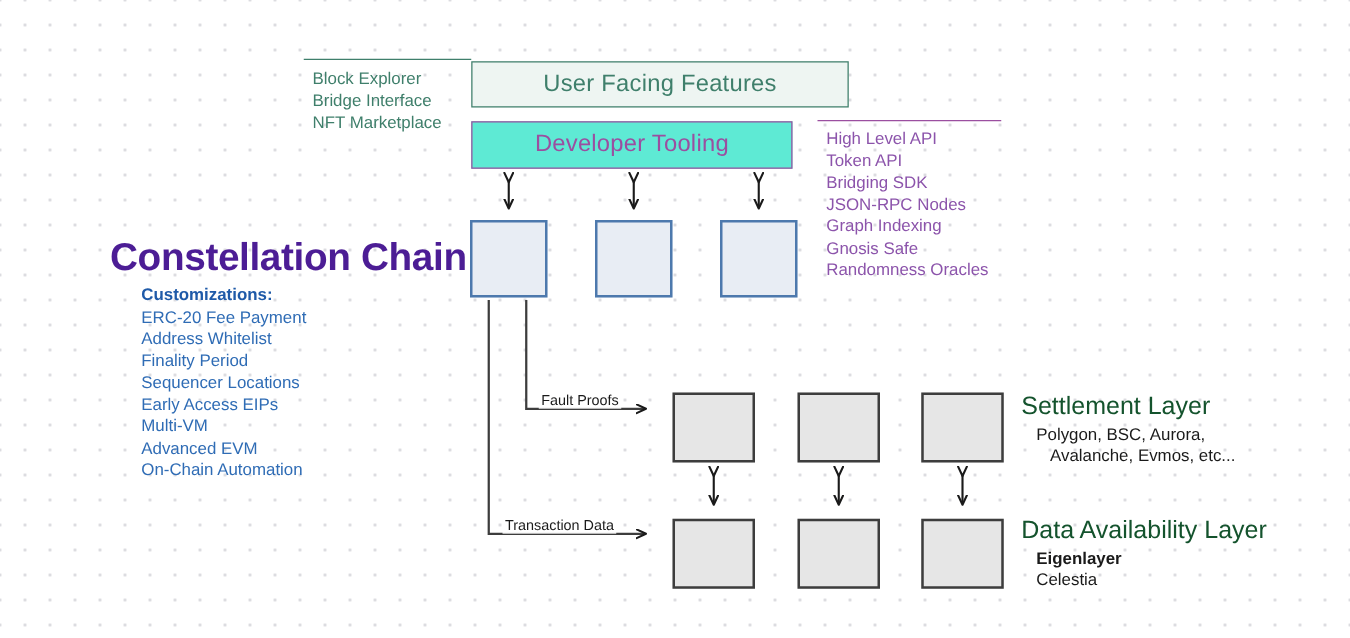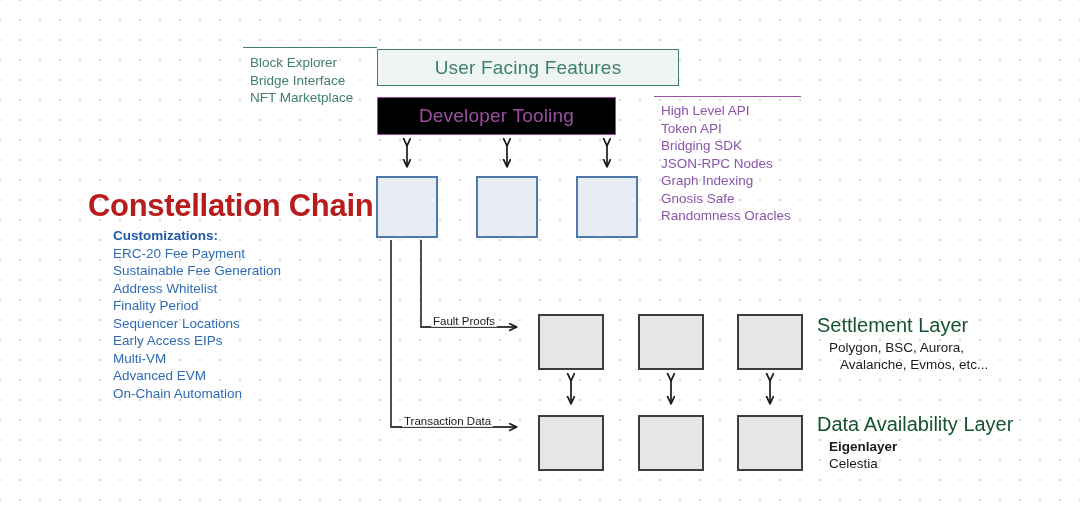--- a/index.html
+++ b/index.html
@@ -27,23 +27,23 @@
     font-size: 19px;
     letter-spacing: .2px;
   }
   .banner-green {
     left: 377px; top: 49px; width: 302px; height: 37px;
     border: 1.5px solid #3f7f6b;
     background: #eef5f2;
     color: #3f7f6b;
   }
   .banner-purple {
-    left: 377px; top: 97px; width: 239px; height: 38px;
+    left: 377px; top: 97px; width: 257px; height: 38px;
     border: 1.5px solid #9b4fa0;
-    background: #000000;
+    background: #5eead4;
     color: #9b4fa0;
   }
 
   
   .rule-green {
     left: 243px; top: 47px; width: 134px; height: 0;
     border-top: 1.6px solid #3f7f6b;
   }
   .rule-purple {
     left: 654px; top: 96px; width: 147px; height: 0;
@@ -57,21 +57,21 @@
     white-space: nowrap;
   }
   .list-green { left: 250px; top: 54px; color: #3f7f6b; }
   .list-purple { left: 661px; top: 102px; color: #8c54ab; }
 
   
   .headline {
     left: 88px; top: 188px;
     font-size: 31px;
     font-weight: bold;
-    color: #b91c1c;
+    color: #4c1d95;
     letter-spacing: -0.3px;
     white-space: nowrap;
   }
   .custom-list {
     left: 113px; top: 227px;
     font-size: 13.5px;
     line-height: 17.5px;
     color: #2f6cb5;
     white-space: nowrap;
   }
@@ -174,21 +174,20 @@
     <div>Graph Indexing</div>
     <div>Gnosis Safe</div>
     <div>Randomness Oracles</div>
   </div>
 
   <div class="abs headline">Constellation Chain</div>
 
   <div class="abs custom-list">
     <div class="hdr">Customizations:</div>
     <div>ERC-20 Fee Payment</div>
-    <div>Sustainable Fee Generation</div>
     <div>Address Whitelist</div>
     <div>Finality Period</div>
     <div>Sequencer Locations</div>
     <div>Early Access EIPs</div>
     <div>Multi-VM</div>
     <div>Advanced EVM</div>
     <div>On-Chain Automation</div>
   </div>
 
   <div class="abs box-blue" style="left:376px;"></div>

